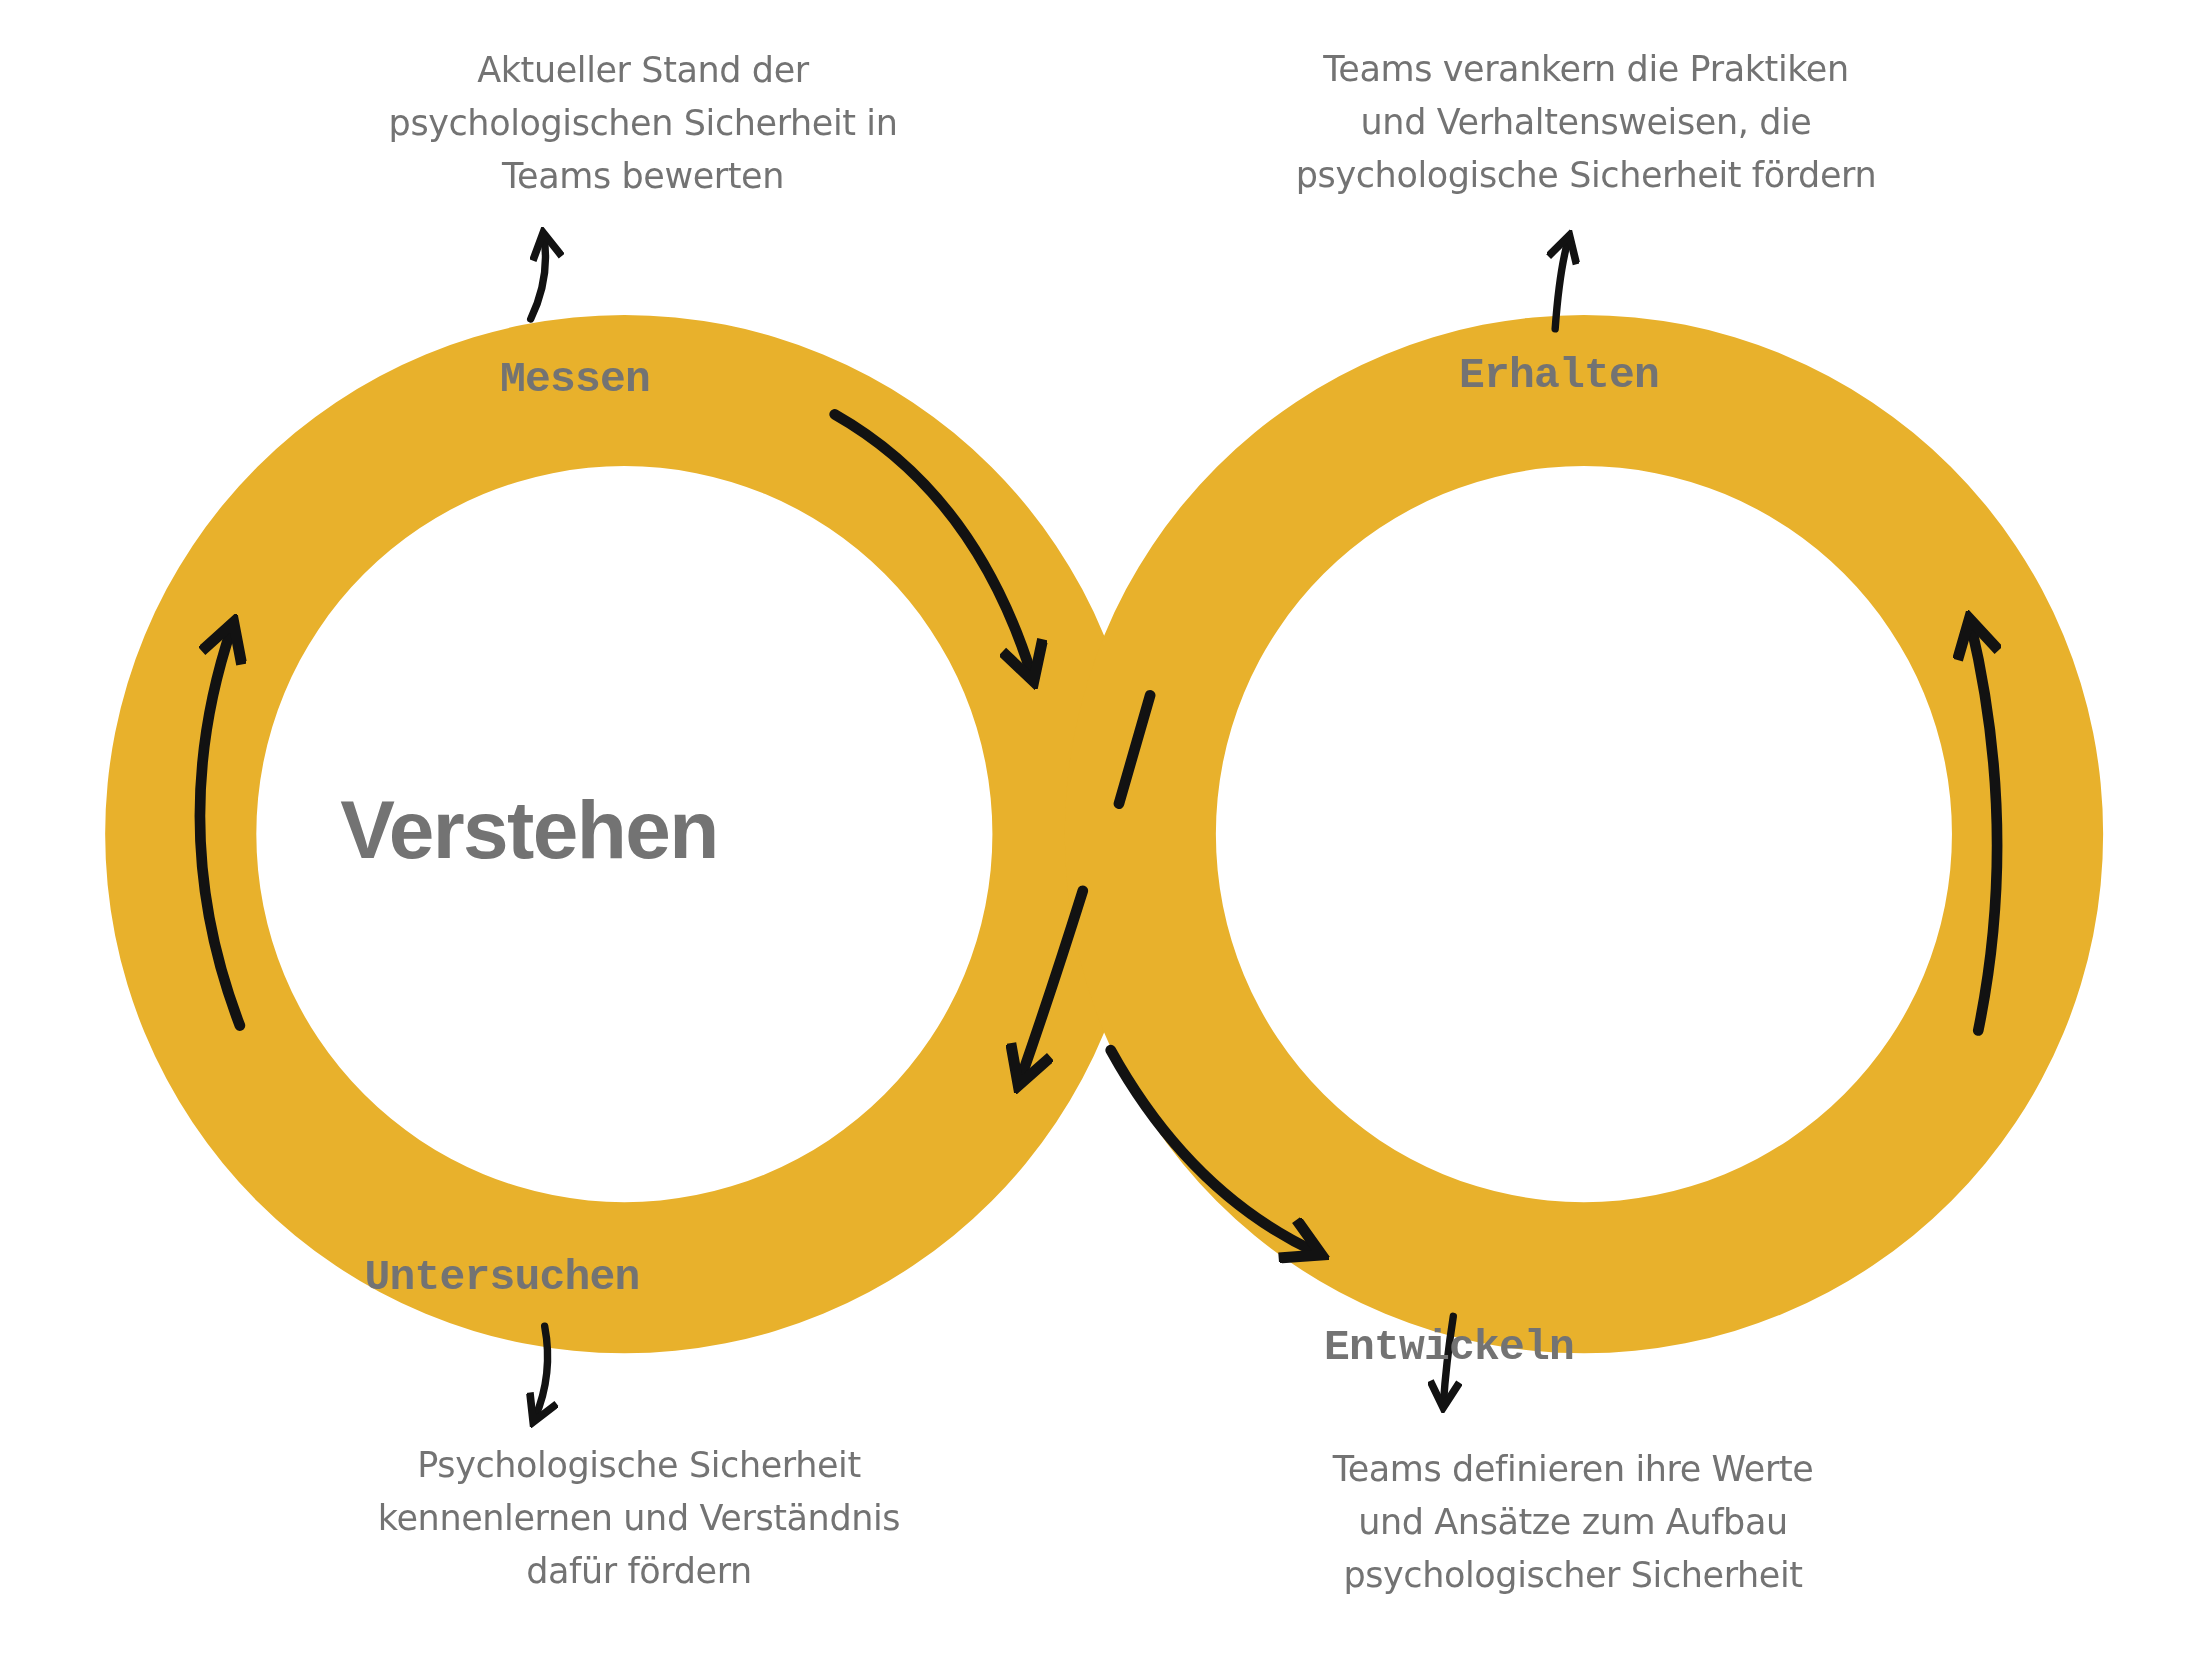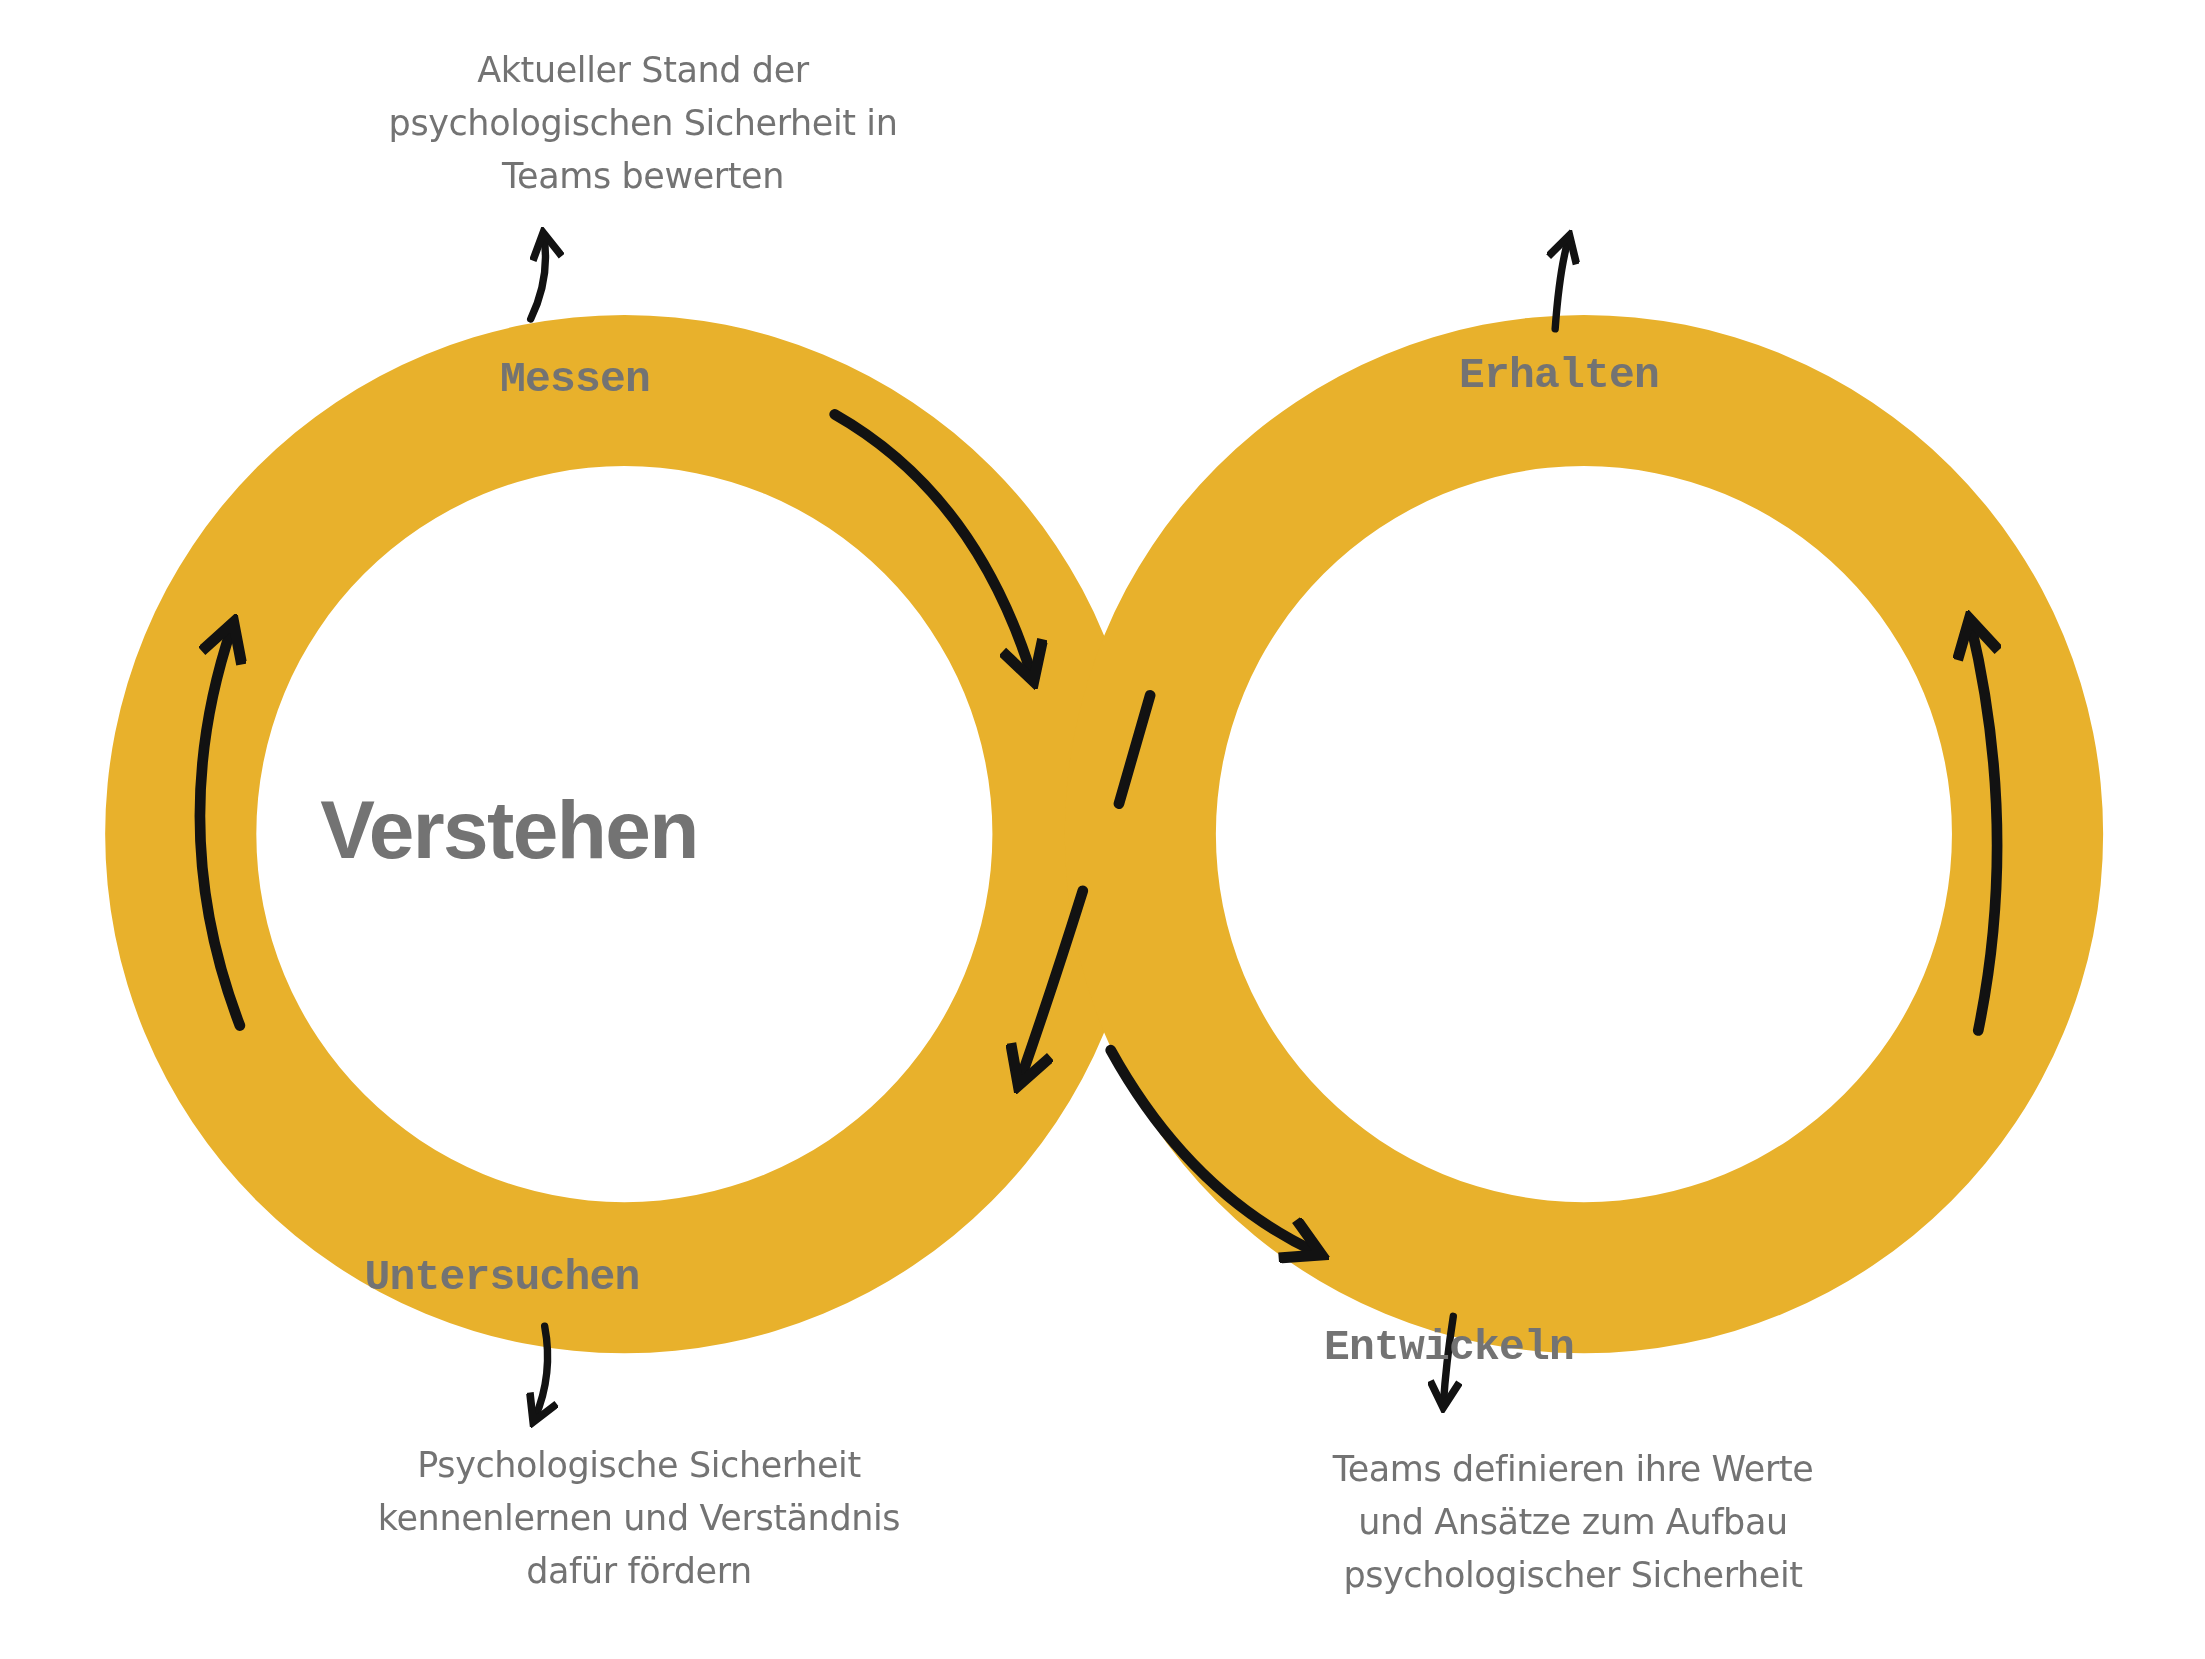--- a/index.html
+++ b/index.html
@@ -29,20 +29,21 @@
     text-align: center;
     white-space: pre-line;
     color: #737373;
   }
   .phase {
     font-family: "Liberation Sans", sans-serif;
     font-weight: 700;
     font-size: 82px;
     letter-spacing: -1.6px;
     line-height: 1;
+    margin-left: 20px;
   }
   .stage {
     font-family: Liberation Mono, monospace;
     font-weight: 700;
     font-size: 43px;
     letter-spacing: -0.8px;
     line-height: 1;
   }
   .annotation {
     font-family: "DejaVu Sans", sans-serif;
@@ -88,20 +89,23 @@
 
     <path d="M663 1614 Q674 1672 651 1726" fill="none" stroke="#121212" stroke-width="9" stroke-linecap="round" marker-end="url(#head)"></path>
 
     <path d="M1769 1602 Q1760 1660 1757 1708" fill="none" stroke="#121212" stroke-width="9" stroke-linecap="round" marker-end="url(#head)"></path>
   </svg>
 
   <div class="txt annotation" style="left:643px; top:123px; width:739px;">Aktueller Stand der
 psychologischen Sicherheit in
 Teams bewerten</div>
 
+  <div class="txt annotation" style="left:1586px; top:122px; width:805px;">Teams verankern die Praktiken
+und Verhaltensweisen, die
+psychologische Sicherheit fördern</div>
 
   <div class="txt annotation" style="left:639px; top:1518px; width:772px;">Psychologische Sicherheit
 kennenlernen und Verständnis
 dafür fördern</div>
 
   <div class="txt annotation" style="left:1573px; top:1522px; width:772px;">Teams definieren ihre Werte
 und Ansätze zum Aufbau
 psychologischer Sicherheit</div>
 
   <div class="txt stage" style="left:575px; top:379px;">Messen</div>

